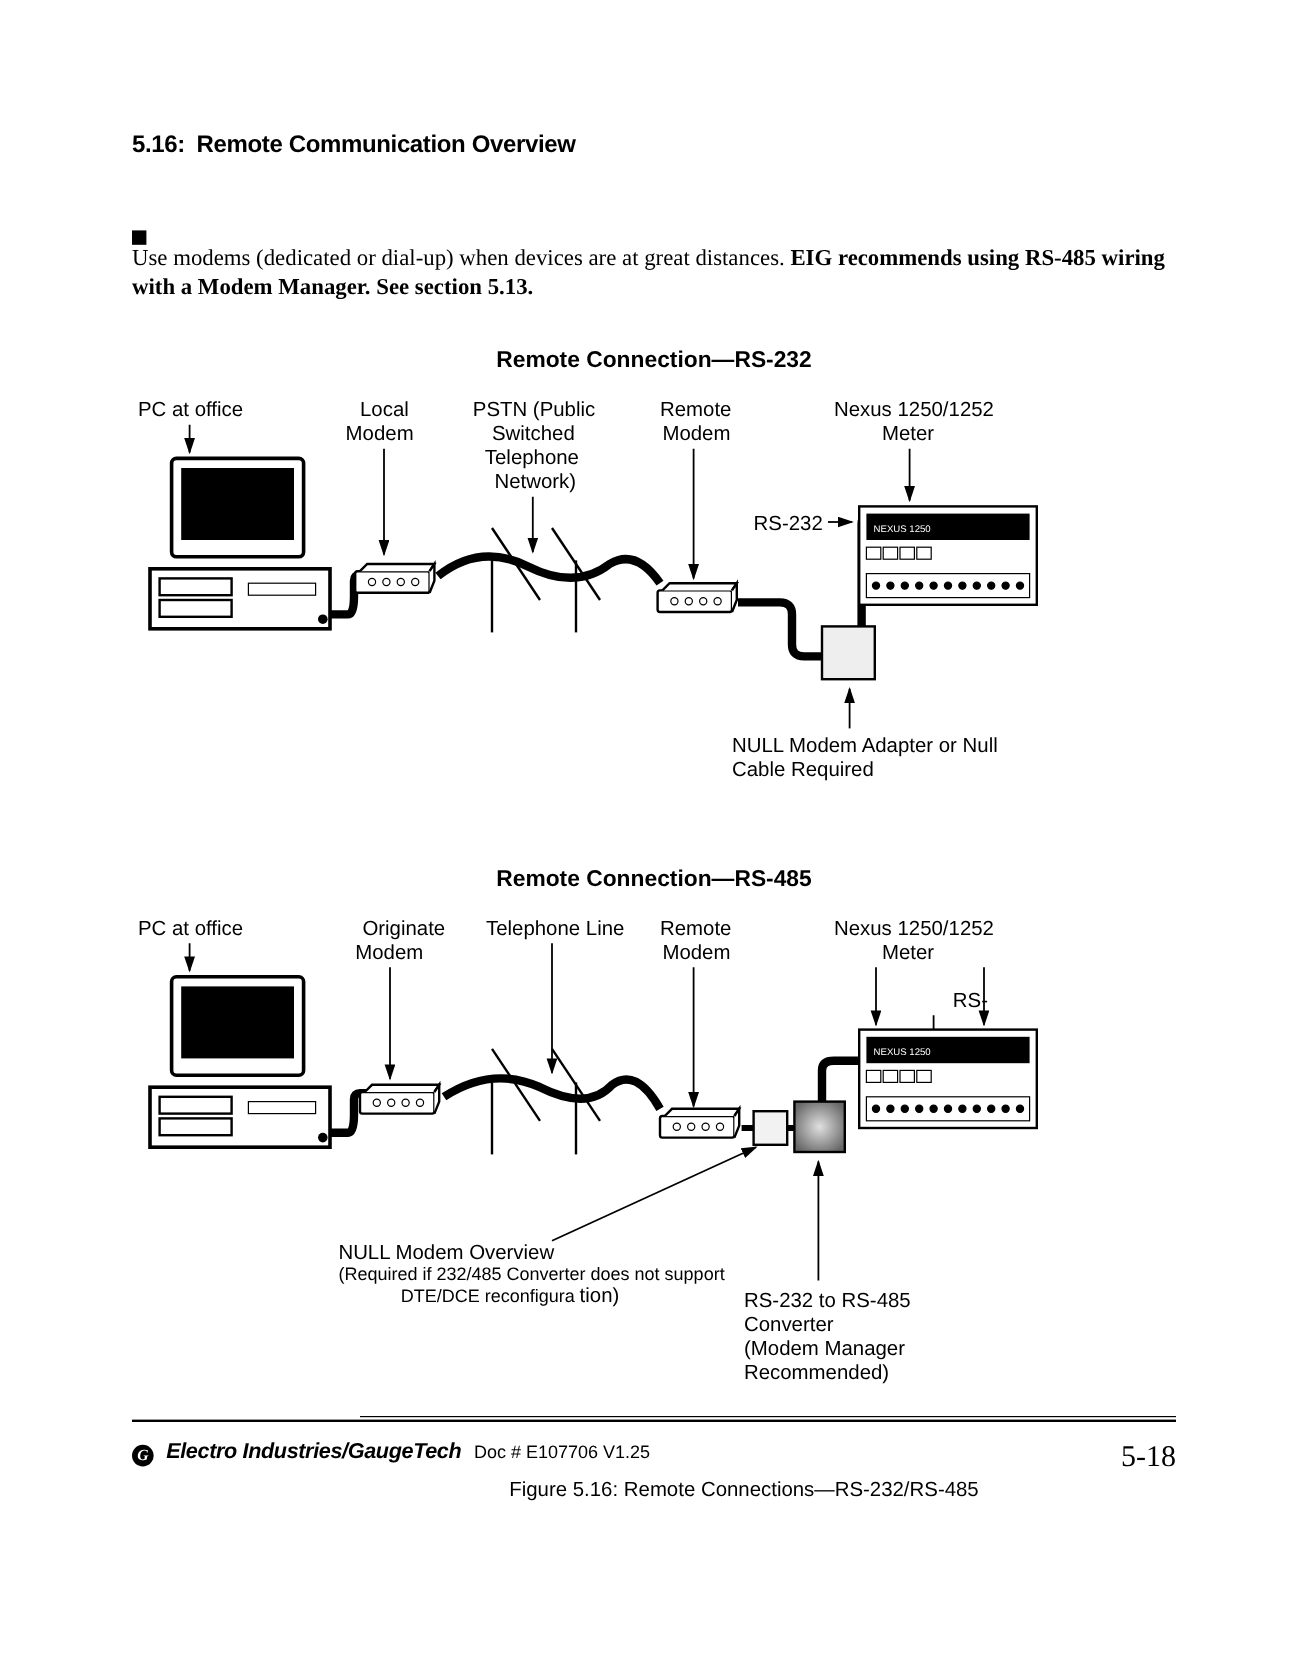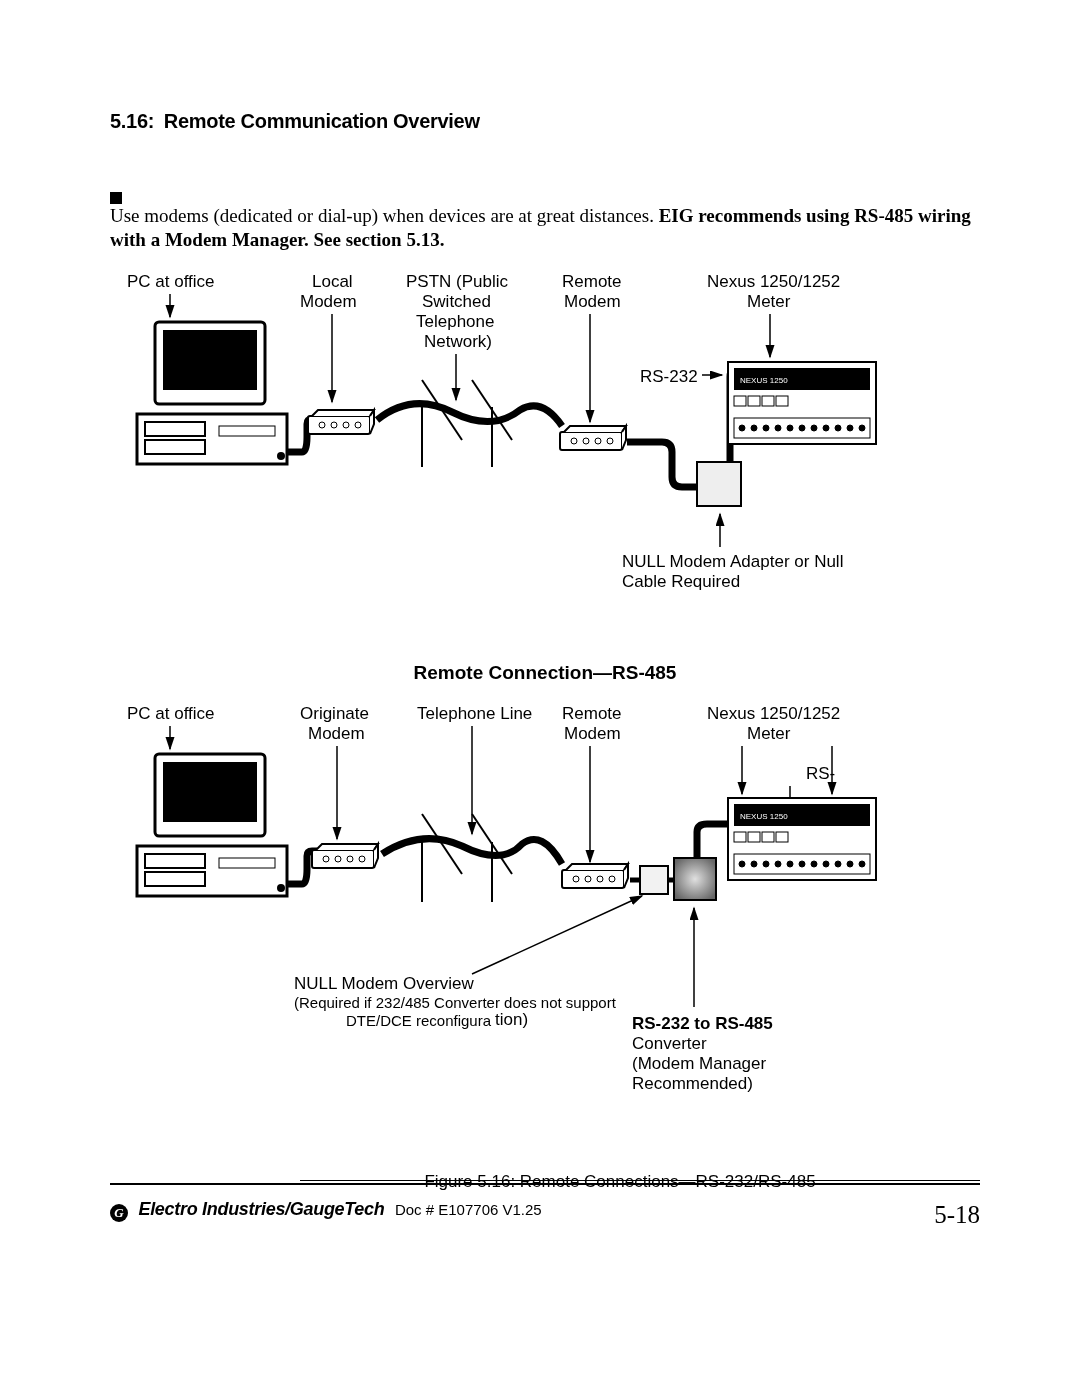--- a/index.html
+++ b/index.html
@@ -49,21 +49,20 @@
     margin-top: 38px;
   }
   .diagram-title.second { margin-top: 30px; }
   .diagram-stage {
     position: relative;
     width: 870px;
     height: 370px;
     margin-top: 10px;
     font-family: Arial, Helvetica, sans-serif;
     font-size: 17px;
-    margin-left: 12px;
   }
   .diagram-stage.second { height: 460px; }
   .lbl {
     position: absolute;
     text-align: center;
     line-height: 1.15;
     white-space: nowrap;
   }
   .caption {
     text-align: center;
@@ -136,20 +135,21 @@
     <span class="section-title">&nbsp;</span><span class="section-title">Remote Communication Overview</span>
   </div>
 
   <div class="body-text">
     <span class="bullet"></span>
     <p>
       <span>Use modems (dedicated or dial-up) when devices are at great distances. </span><b>EIG recommends using RS-485 wiring with a Modem Manager. See section 5.13.</b>
     </p>
   </div>
 
+  <div class="diagram-title">Remote Connection—RS-232</div>
 
   <div class="diagram-stage">
 
     <div class="lbl" style="left:5px; top:10px;">PC at office</div>
     <div class="lbl" style="left:190px; top:10px; text-align:center;">Local</div>
     <div class="lbl" style="left:178px; top:30px;">Modem</div>
     <div class="lbl" style="left:284px; top:10px;">PSTN (Public</div>
     <div class="lbl" style="left:300px; top:30px;">Switched</div>
     <div class="lbl" style="left:294px; top:50px;">Telephone</div>
     <div class="lbl" style="left:302px; top:70px;">Network)</div>
@@ -249,35 +249,35 @@
       </g>
 
       <line x1="598" y1="285" x2="598" y2="252" stroke="#000" stroke-width="1.5" marker-end="url(#ah1)"></line>
     </svg>
   </div>
 
   <div class="diagram-title second">Remote Connection—RS-485</div>
 
   <div class="diagram-stage second">
     <div class="lbl" style="left:5px; top:10px;">PC at office</div>
-    <div class="lbl" style="left:178px; top:10px;">Originate</div>
+    <div class="lbl" style="left:192px; top:10px;">Originate</div>
     <div class="lbl" style="left:186px; top:30px;">Modem</div>
     <div class="lbl" style="left:295px; top:10px;">Telephone Line</div>
     <div class="lbl" style="left:440px; top:10px;">Remote</div>
     <div class="lbl" style="left:442px; top:30px;">Modem</div>
     <div class="lbl" style="left:585px; top:10px;">Nexus 1250/1252</div>
     <div class="lbl" style="left:625px; top:30px;">Meter</div>
     <div class="lbl" style="left:684px; top:70px;">RS-</div>
 
     <div class="lbl" style="left:172px; top:280px;">NULL Modem Overview</div>
     <div class="lbl" style="left:172px; top:300px; font-size:15px;">(Required if 232/485 Converter does not support</div>
     <div class="lbl" style="left:224px; top:318px; font-size:15px;">DTE/DCE reconfigura</div>
     <div class="lbl" style="left:373px; top:316px; font-size:17px;">tion)</div>
 
-    <div class="lbl" style="left:510px; top:320px;font-weight:bold;">RS-232 to RS-485</div>
+    <div class="lbl" style="left:510px; top:320px;">RS-232 to RS-485</div>
     <div class="lbl" style="left:510px; top:340px;">Converter</div>
     <div class="lbl" style="left:510px; top:360px;">(Modem Manager</div>
     <div class="lbl" style="left:510px; top:380px;">Recommended)</div>
 
     <svg viewBox="0 0 870 460" width="870" height="460" style="position:absolute; left:0; top:0;">
       <defs>
         <marker id="ah2" markerWidth="10" markerHeight="10" refX="8" refY="3" orient="auto">
           <path d="M0,0 L9,3 L0,6 Z" fill="#000"></path>
         </marker>
         <radialGradient id="grad" cx="50%" cy="50%" r="60%">

